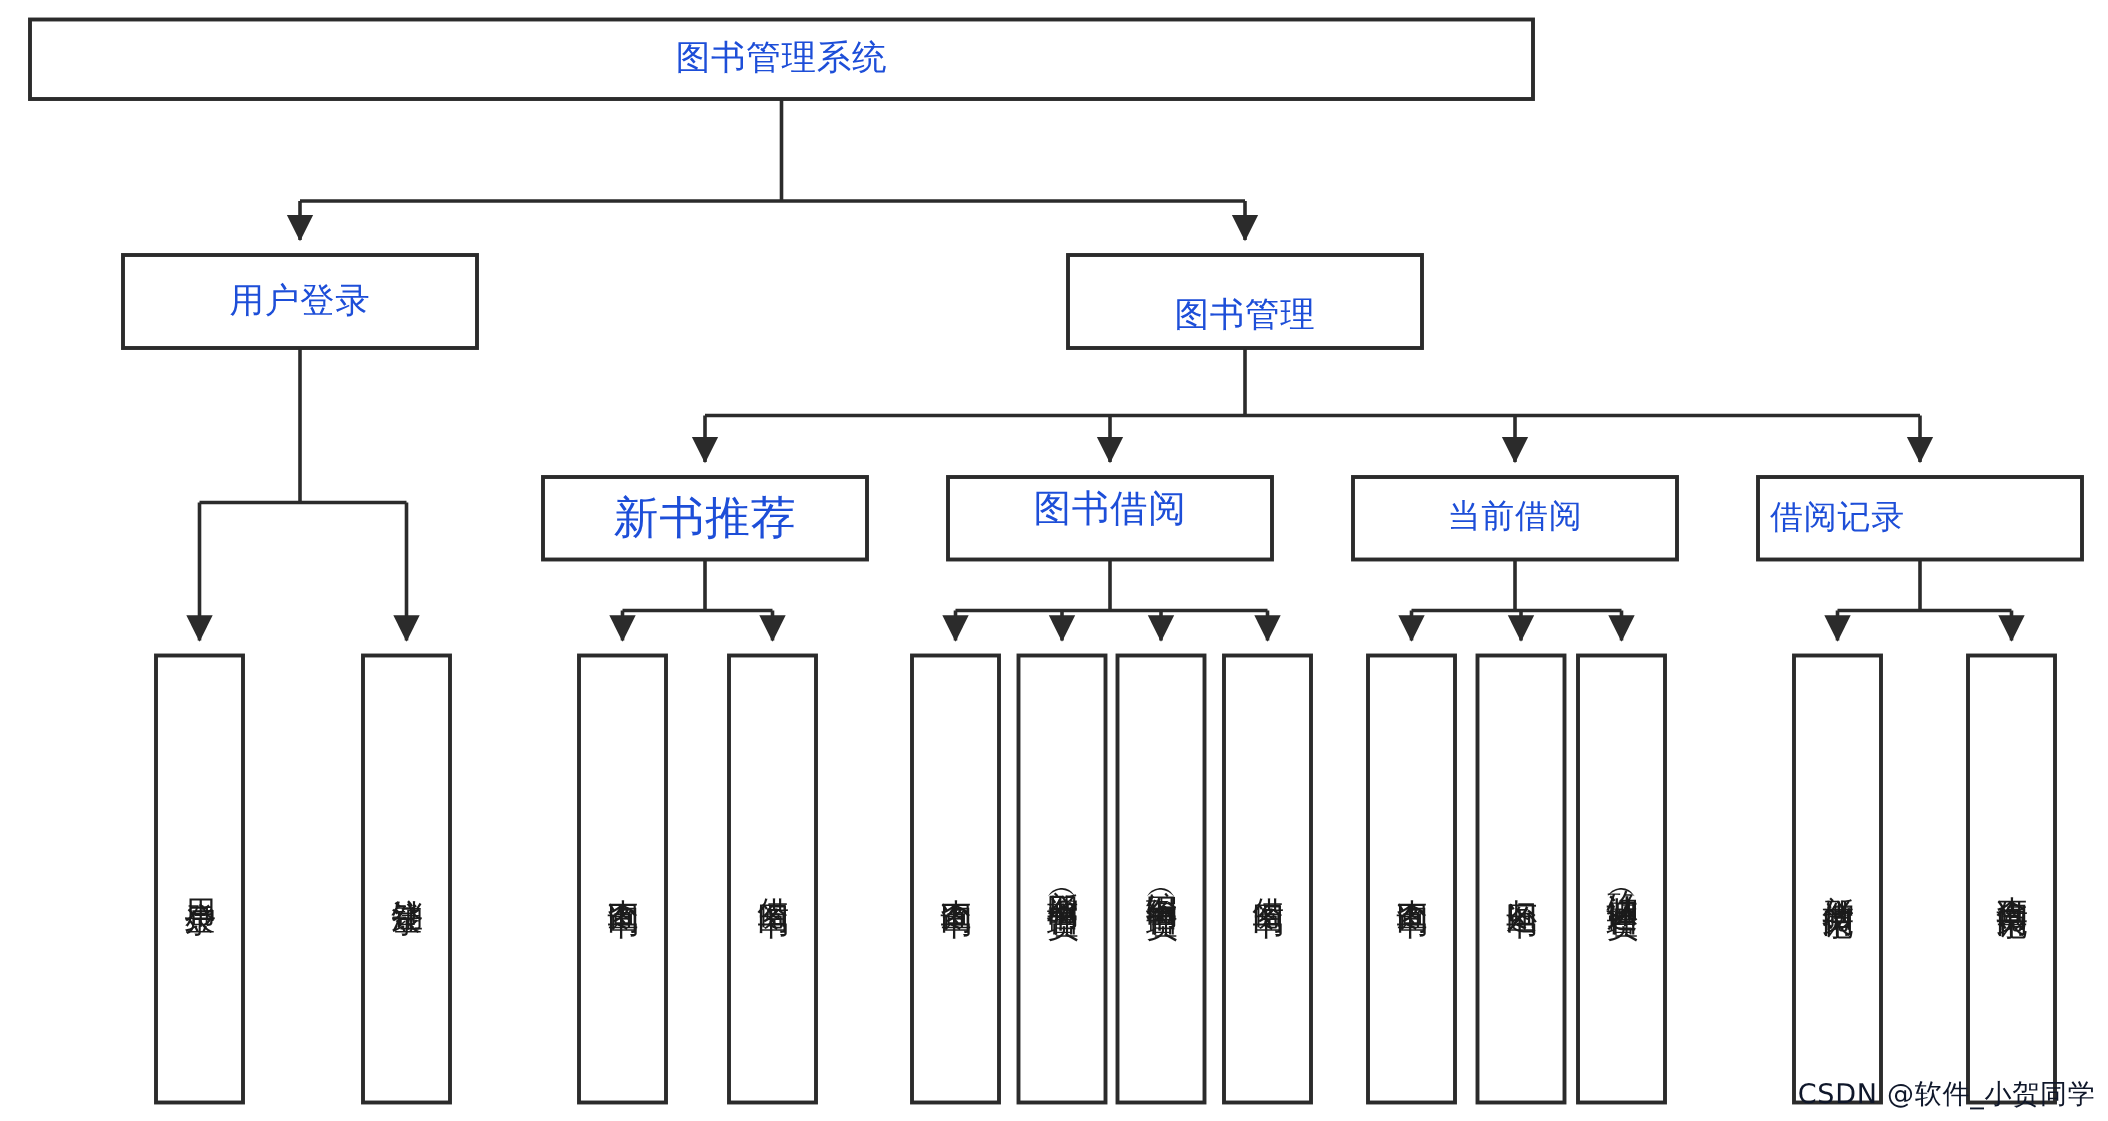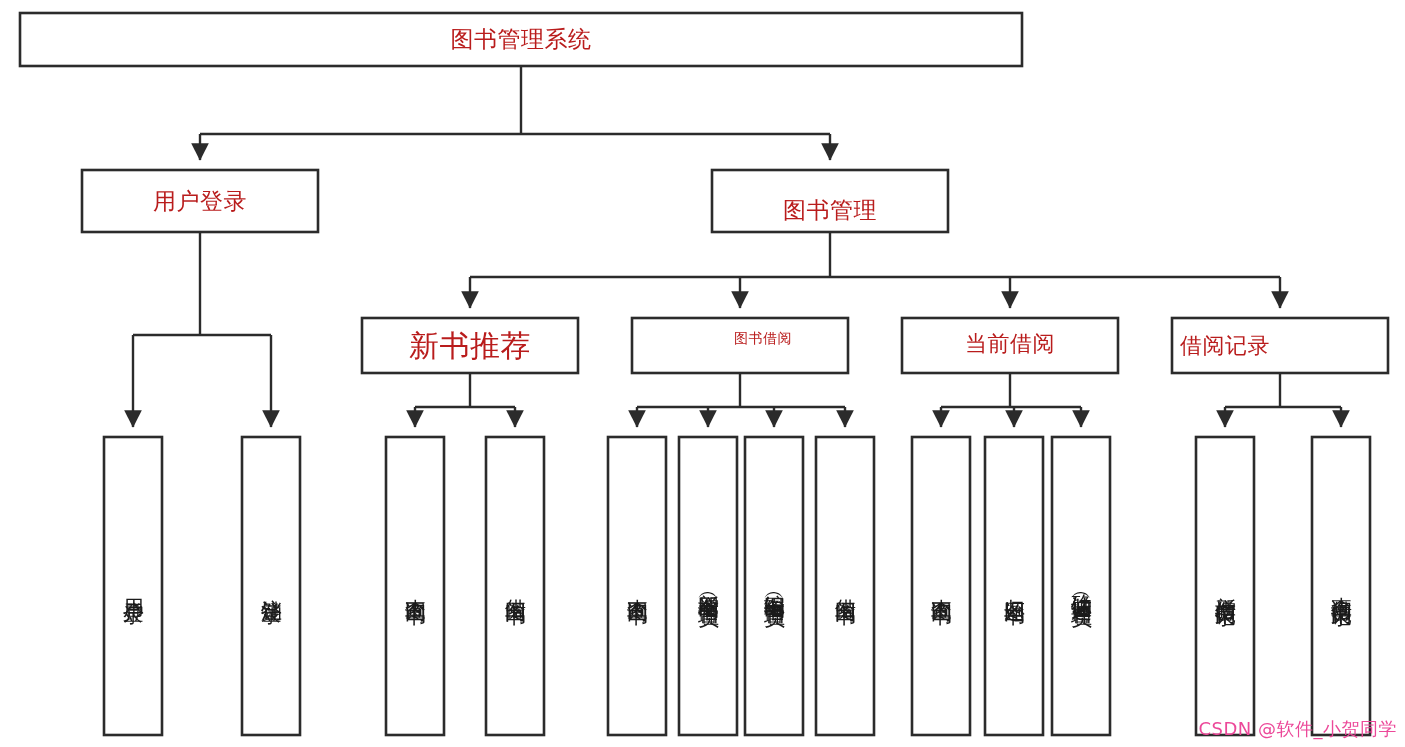--- a/index.html
+++ b/index.html
@@ -40,21 +40,21 @@
   .arrow-head {
     fill: #2b2b2b;
     stroke: none;
   }
   
   .node-label-h {
     position: absolute;
     display: flex;
     align-items: center;
     justify-content: center;
-    color: #b91c1c;
+    color: #1d4ed8;
     font-size: 21px;
     line-height: 1.25;
     white-space: nowrap;
     letter-spacing: 0.5px;
   }
   .node-label-v {
     position: absolute;
     display: flex;
     align-items: center;
     justify-content: center;
@@ -64,21 +64,21 @@
     writing-mode: vertical-rl;
     text-orientation: upright;
     -webkit-writing-mode: vertical-rl;
     white-space: nowrap;
     line-height: 1;
   }
   .watermark {
     position: absolute;
     right: 8px;
     bottom: 6px;
-    color: #ec4899;
+    color: #0f172a;
     font-size: 18px;
     letter-spacing: 0.5px;
     white-space: nowrap;
     pointer-events: none;
   }
 </style>
 </head>
 <body>
 
 <div id="diagram-root">
@@ -168,21 +168,21 @@
     <rect class="node-box" x="1196" y="437" width="58" height="298"></rect>
     <rect class="node-box" x="1312" y="437" width="58" height="298"></rect>
   </svg>
 
   <div class="node-label-h" style="left:20px; top:13px; width:1002px; height:53px; font-size:23px;">图书管理系统</div>
 
   <div class="node-label-h" style="left:82px; top:170px; width:236px; height:62px; font-size:23px;">用户登录</div>
   <div class="node-label-h" style="left:712px; top:170px; width:236px; height:47px; font-size:23px;margin-top:17px;">图书管理</div>
 
   <div class="node-label-h" style="left:362px; top:318px; width:216px; height:55px; font-size:30px;">新书推荐</div>
-  <div class="node-label-h" style="left:632px; top:318px; width:216px; height:41px; font-size:14px;padding-left:23px;">图书借阅</div>
+  <div class="node-label-h" style="left:632px; top:318px; width:216px; height:41px; font-size:25px;">图书借阅</div>
   <div class="node-label-h" style="left:902px; top:318px; width:216px; height:55px; font-size:22px;font-family:Liberation Mono, monospace;">当前借阅</div>
   <div class="node-label-h" style="left:1117px; top:318px; width:216px; height:55px; font-size:22px;">借阅记录</div>
 
   <div class="node-label-v" style="left:104px; top:437px; width:58px; height:298px;">用户登录</div>
   <div class="node-label-v" style="left:242px; top:437px; width:58px; height:298px;">注销登录</div>
   <div class="node-label-v" style="left:386px; top:437px; width:58px; height:298px;">查询图书</div>
   <div class="node-label-v" style="left:486px; top:437px; width:58px; height:298px;">借阅图书</div>
   <div class="node-label-v" style="left:608px; top:437px; width:58px; height:298px;">查询图书</div>
   <div class="node-label-v" style="left:679px; top:437px; width:58px; height:298px;">新增图书（管理员）</div>
   <div class="node-label-v" style="left:745px; top:437px; width:58px; height:298px;">编辑图书（管理员）</div>

